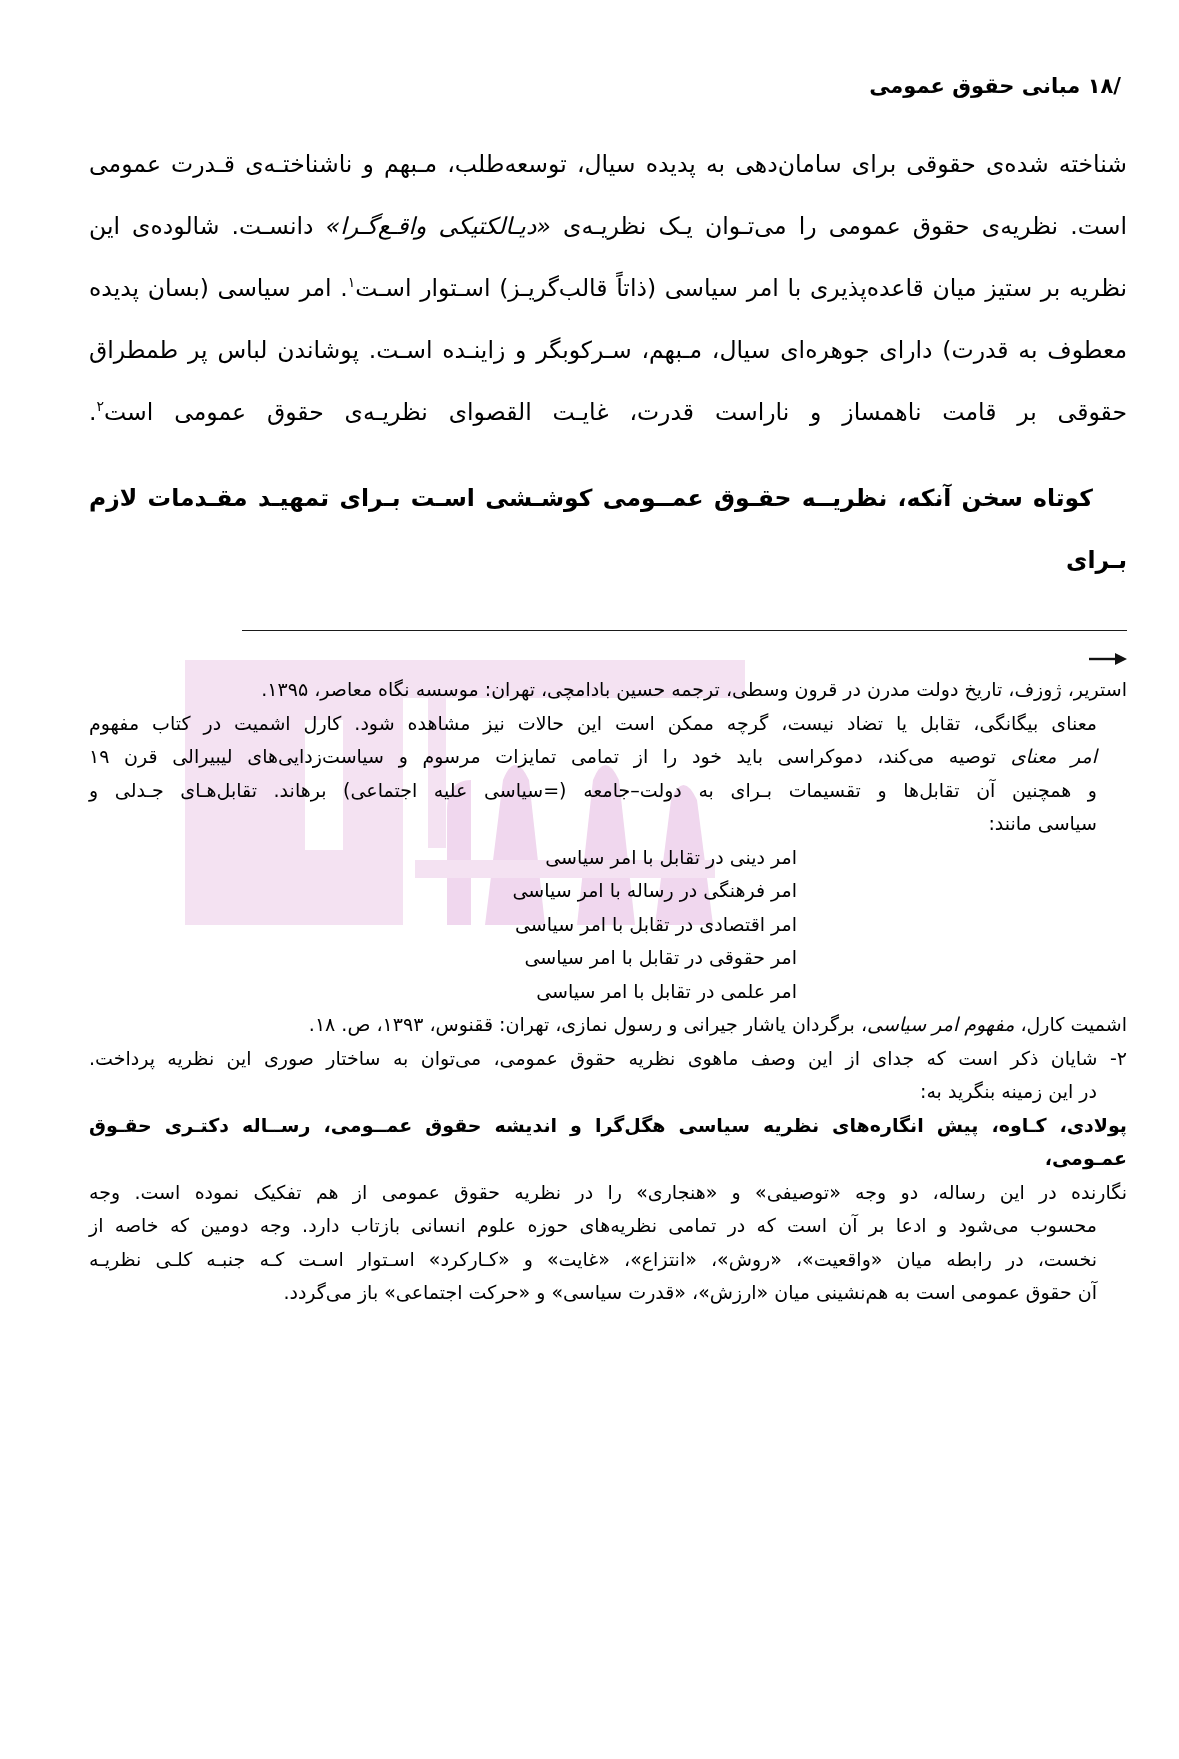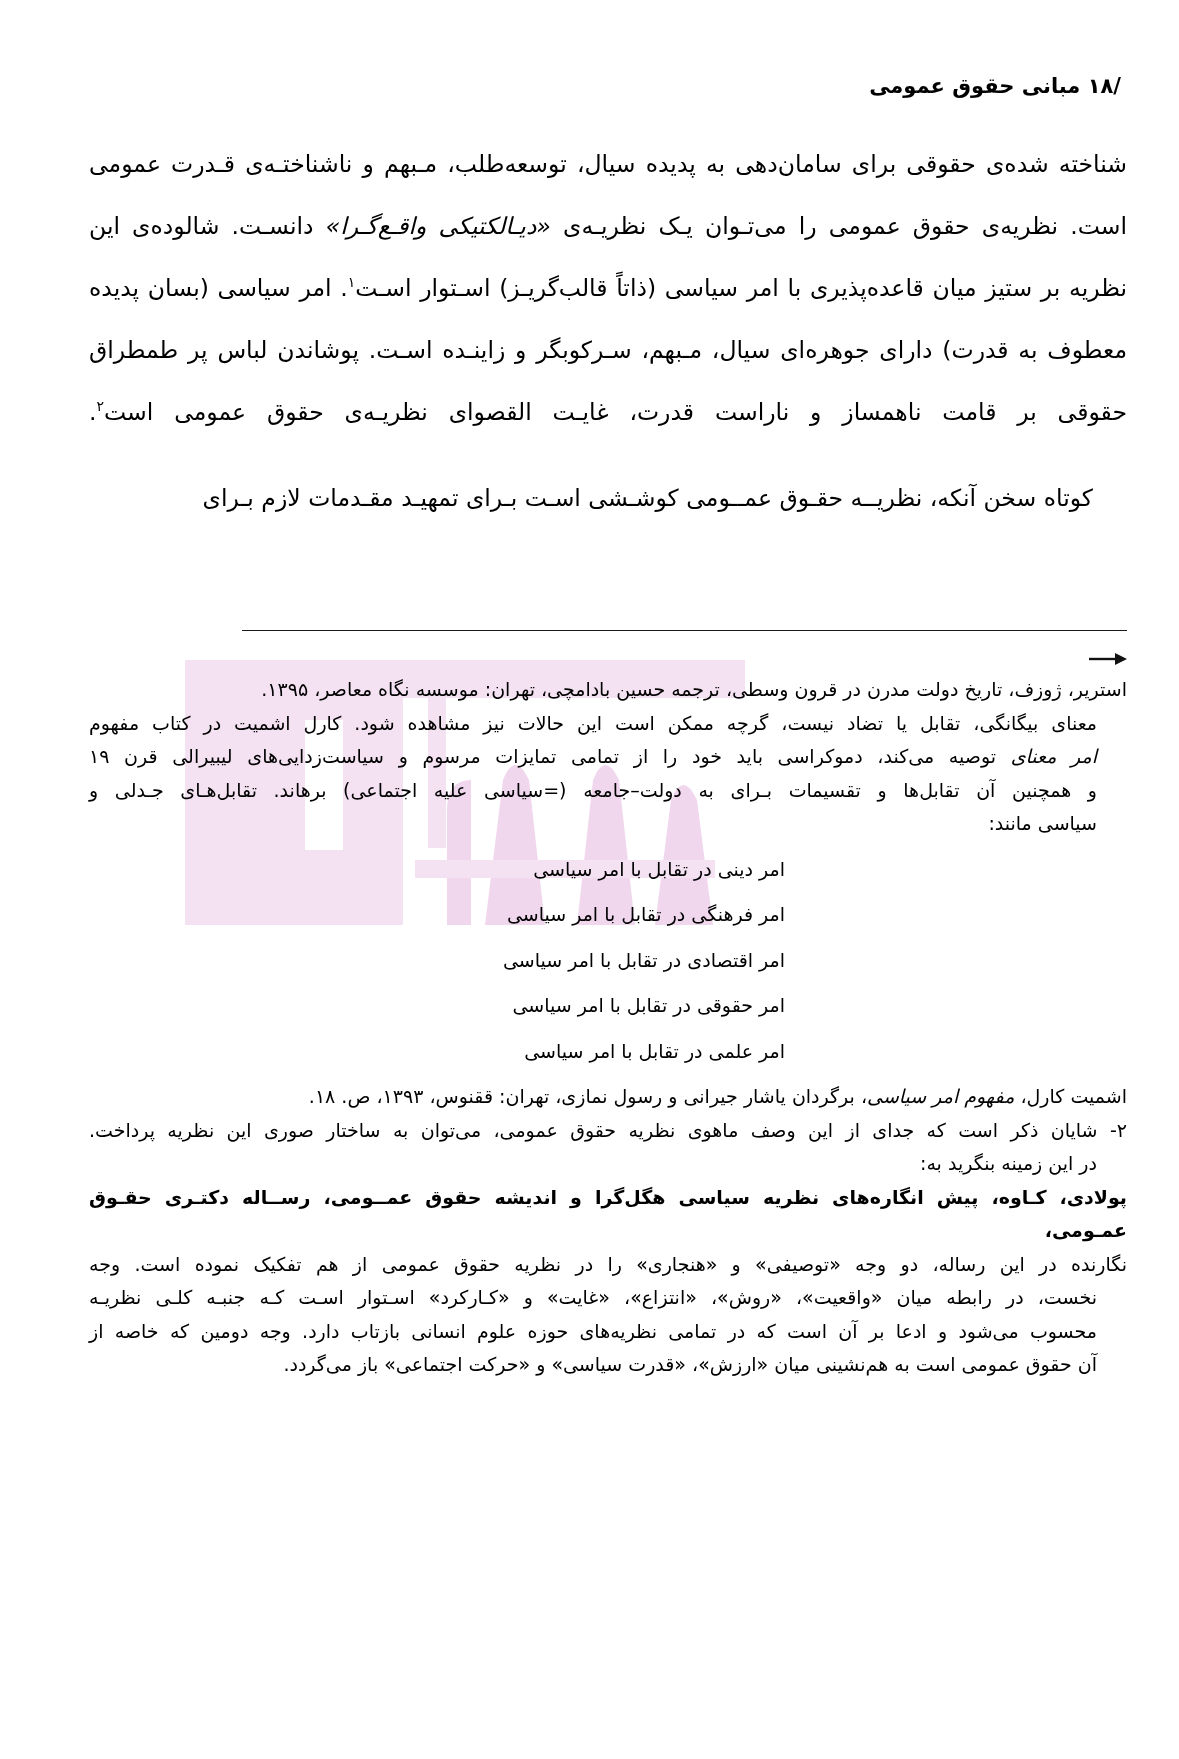--- a/index.html
+++ b/index.html
@@ -55,20 +55,21 @@
   .body-p {
     font-size: 23.5px;
     line-height: 62px;
     margin: 0;
     text-align: justify;
     text-justify: inter-word;
     text-align-last: justify;
   }
   .body-p.last-left {
     text-align-last: right;
+    font-weight: bold;
   }
   .body-p + .body-p { margin-top: 0; }
   .indent { text-indent: 34px; }
   .ital { font-style: italic; }
   .fn-ref {
     font-size: 14px;
     vertical-align: super;
     line-height: 0;
   }
 
@@ -109,21 +110,21 @@
     text-align-last: right;
   }
   .fn-line.j {
     text-align-last: justify;
   }
   .fn-bold { font-weight: 700; }
   .fn-ital { font-style: italic; }
   .fn-list-line {
     font-size: 19px;
     line-height: 33.5px;
-    margin: 12px;
+    margin: 0;
     padding-right: 330px;
   }
   .fn-indent-1 { padding-right: 30px; }
 </style>
 </head>
 <body>
 
 <div class="page">
 
   <div class="watermark">
@@ -171,38 +172,38 @@
 
     <p class="fn-line j fn-indent-1">
       <span class="fn-ital">امر معنای</span><span> توصیه می‌کند، دموکراسی باید خود را از تمامی تمایزات مرسوم و سیاست‌زدایی‌های لیبیرالی قرن ۱۹</span>
     </p>
 
     <p class="fn-line j fn-indent-1">و همچنین آن تقابل‌ها و تقسیمات بـرای به دولت–جامعه (=سیاسی علیه اجتماعی) برهاند. تقابل‌هـای جـدلی و</p>
 
     <p class="fn-line fn-indent-1">سیاسی مانند:</p>
 
     <p class="fn-list-line">امر دینی در تقابل با امر سیاسی</p>
-    <p class="fn-list-line">امر فرهنگی در تقابل با امر سیاسی</p>
+    <p class="fn-list-line">امر فرهنگی در رساله با امر سیاسی</p>
     <p class="fn-list-line">امر اقتصادی در تقابل با امر سیاسی</p>
     <p class="fn-list-line">امر حقوقی در تقابل با امر سیاسی</p>
     <p class="fn-list-line">امر علمی در تقابل با امر سیاسی</p>
 
     <p class="fn-line">
       <span>اشمیت کارل، </span><span class="fn-ital">مفهوم امر سیاسی</span><span>، برگردان یاشار جیرانی و رسول نمازی، تهران: ققنوس، ۱۳۹۳، ص. ۱۸.</span>
     </p>
 
     <p class="fn-line j">۲- شایان ذکر است که جدای از این وصف ماهوی نظریه حقوق عمومی، می‌توان به ساختار صوری این نظریه پرداخت.</p>
 
     <p class="fn-line fn-indent-1">در این زمینه بنگرید به:</p>
 
     <p class="fn-line j fn-bold">
       <span>پولادی، کـاوه، </span><span>پیش انگاره‌های نظریه سیاسی هگل‌گرا و اندیشه حقوق عمــومی، رســاله دکتـری حقـوق عمـومی،</span>
     </p>
 
 
     <p class="fn-line j">نگارنده در این رساله، دو وجه «توصیفی» و «هنجاری» را در نظریه حقوق عمومی از هم تفکیک نموده است. وجه</p>
+    <p class="fn-line j fn-indent-1">محسوب می‌شود و ادعا بر آن است که در تمامی نظریه‌های حوزه علوم انسانی بازتاب دارد. وجه دومین که خاصه از</p>
     <p class="fn-line j fn-indent-1">نخست، در رابطه میان «واقعیت»، «روش»، «انتزاع»، «غایت» و «کـارکرد» اسـتوار اسـت کـه جنبـه کلـی نظریـه</p>
-    <p class="fn-line j fn-indent-1">محسوب می‌شود و ادعا بر آن است که در تمامی نظریه‌های حوزه علوم انسانی بازتاب دارد. وجه دومین که خاصه از</p>
     <p class="fn-line fn-indent-1">آن حقوق عمومی است به هم‌نشینی میان «ارزش»، «قدرت سیاسی» و «حرکت اجتماعی» باز می‌گردد.</p>
 
   </div>
 
 </div>
 
 </body></html>

